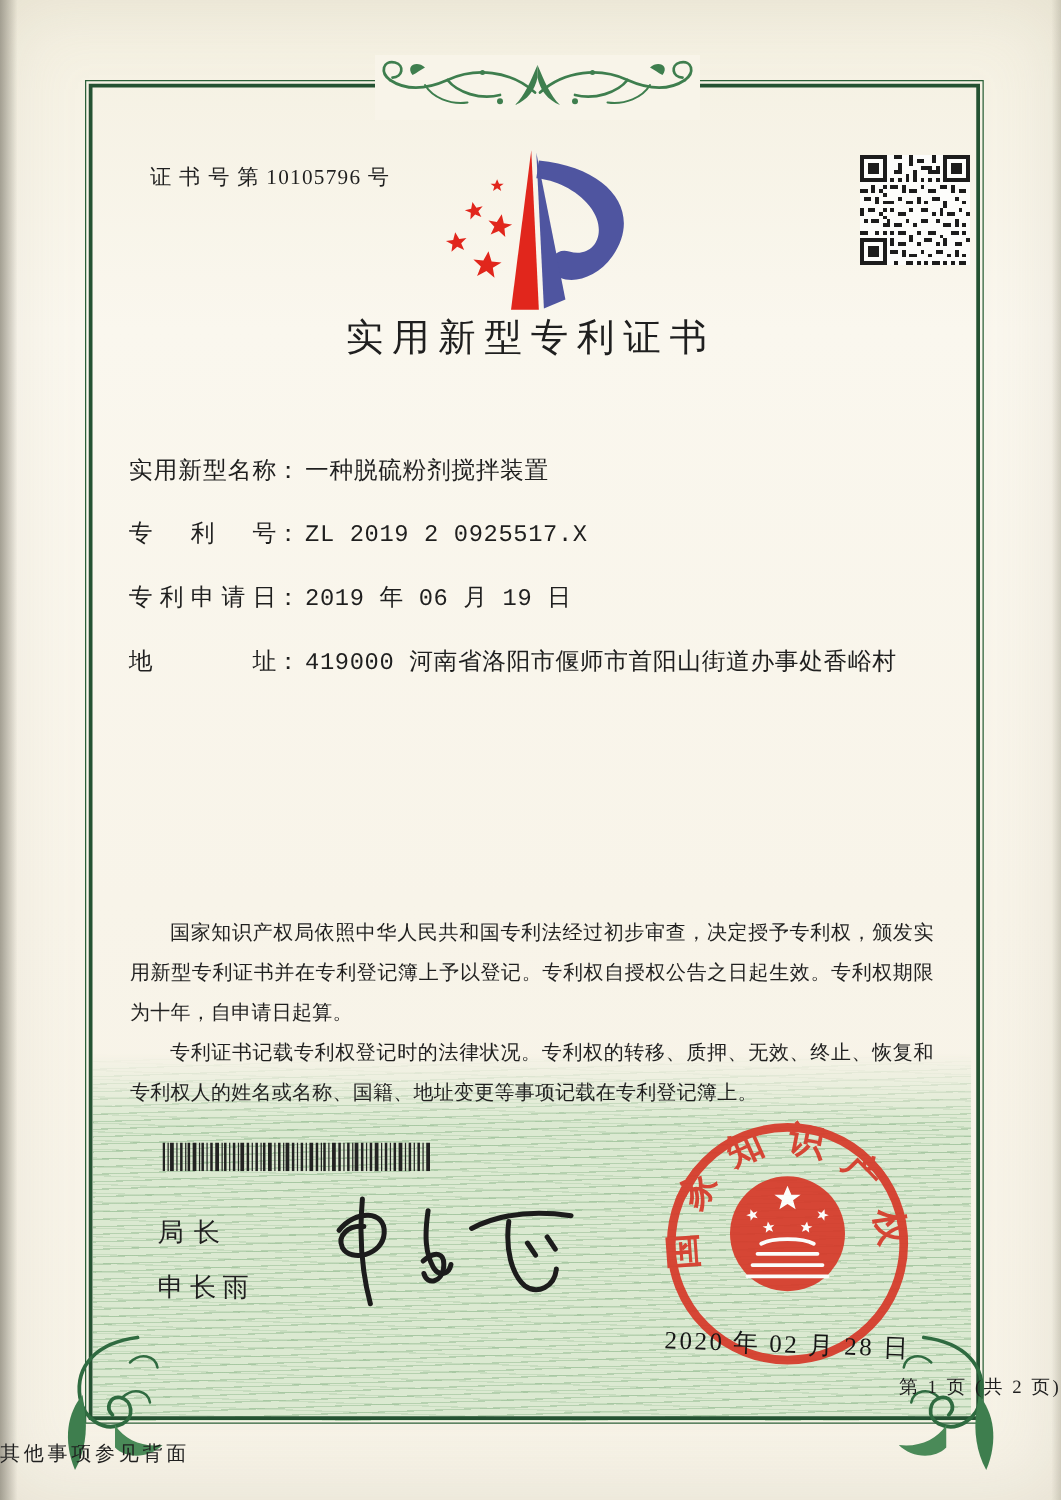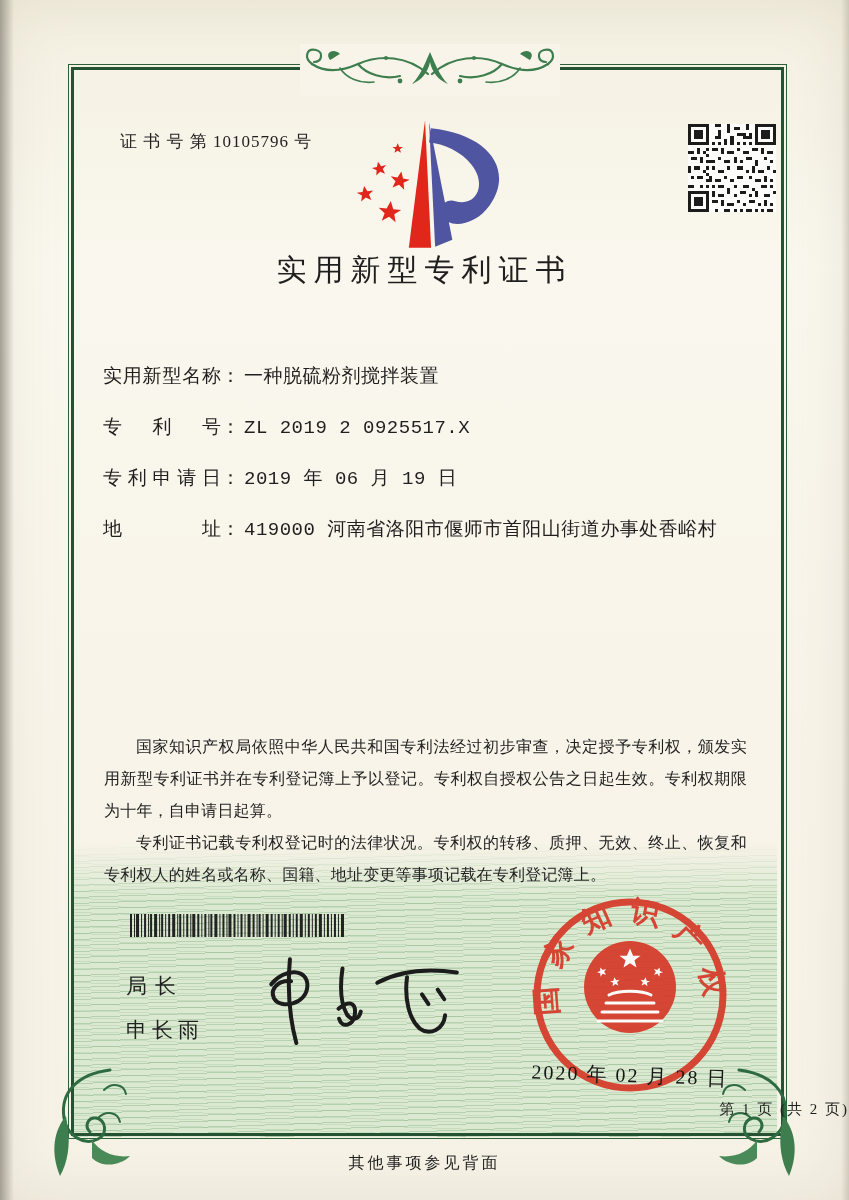--- a/index.html
+++ b/index.html
@@ -56,21 +56,21 @@
 
   .officer-role{position:absolute;left:126px;top:972px;font-size:21px;letter-spacing:8px;}
   .officer-name{position:absolute;left:126px;top:1016px;font-size:21px;letter-spacing:5px;}
   .signature{position:absolute;left:258px;top:948px;width:210px;height:98px;transform:rotate(-3deg);}
 
   .seal{position:absolute;left:530px;top:895px;width:200px;height:200px;opacity:.93;}
   .seal-date{position:absolute;left:520px;top:1062px;width:220px;text-align:center;
     font-size:20px;letter-spacing:2px;transform:rotate(2deg);color:#161616;}
 
   .page-info{position:absolute;left:0;right:0;top:1100px;text-align:right;font-size:15px;letter-spacing:2px;margin-left:32px;}
-  .back-note{position:absolute;left:0;right:0;top:1153px;text-align:center;font-size:16px;letter-spacing:3px;}
+  .back-note{position:absolute;left:0;right:0;top:1153px;font-size:16px;letter-spacing:3px;}
 </style>
 </head>
 <body>
 
 <div class="page">
   <div class="edge-left"></div>
   <div class="edge-right"></div>
 
   <div class="green-zone"></div>
 

